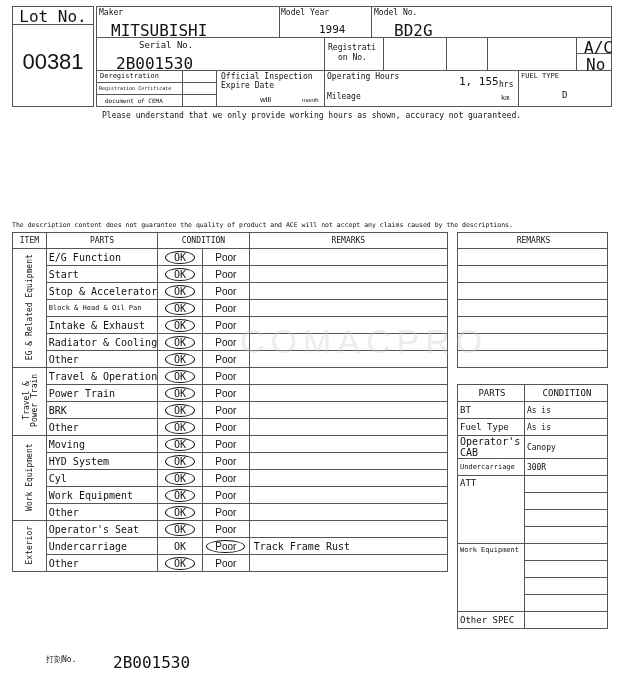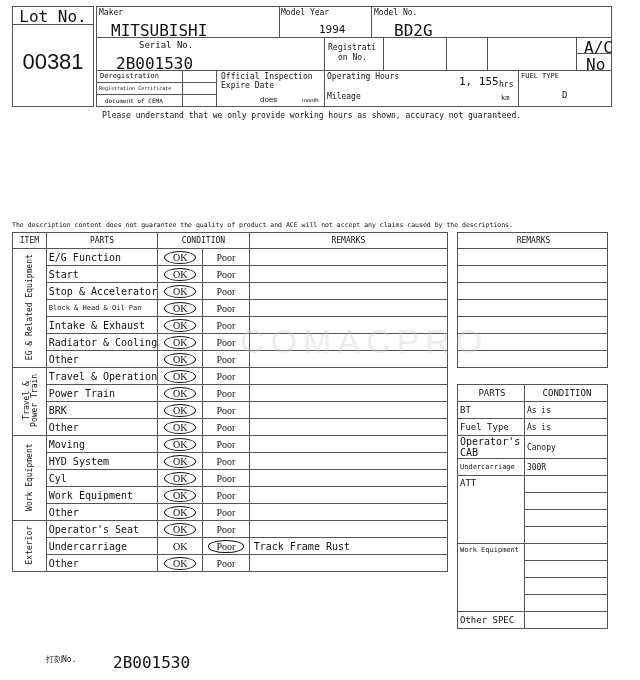--- a/index.html
+++ b/index.html
@@ -17,21 +17,21 @@
   .lot-num { font-family: "Liberation Sans", sans-serif; font-size: 22px; }
   .sans { font-family: "Liberation Sans", sans-serif; }
   .rot { position: absolute; transform: rotate(-90deg); transform-origin: center center; white-space: nowrap; font-size: 8px; text-align: center; line-height: 1.05; }
   table.insp { position: absolute; border-collapse: collapse; }
   table.insp td { border: 1px solid #555; padding: 0; height: 17px; font-size: 10px; vertical-align: middle; position: relative; }
   .cell-ok { text-align: center; font-size: 9px; }
   .cell-poor { text-align: center; font-size: 9px; font-family: "Liberation Sans", sans-serif; }
   .part { padding-left: 2px !important; white-space: nowrap; overflow: hidden; }
   .part.small { font-size: 7px !important; }
   .hdr { text-align: center; font-size: 8px !important; height: 16px !important; }
-  .oval-wrap { position: relative; display: inline-block; padding: 1px 10px; font-family: Liberation Serif, serif; }
+  .oval-wrap { position: relative; display: inline-block; padding: 1px 10px; }
   .oval-wrap.circled::before { content: ""; position: absolute; left: 1px; right: 1px; top: 0; bottom: 0; border: 1.5px solid #111; border-radius: 50%; }
   table.rt { position: absolute; border-collapse: collapse; }
   table.rt td { border: 1px solid #555; height: 17px; font-size: 8px; padding-left: 2px; }
   .watermark { position: absolute; color: rgba(200,200,200,0.35); font-family: "Liberation Sans", sans-serif; font-size: 34px; letter-spacing: 6px; pointer-events: none; }
 </style>
 </head>
 <body>
 
 <div>
   <div class="box" style="left:12px;top:6px;width:82px;height:101px;"></div>
@@ -75,21 +75,21 @@
   <div class="t s8" style="left:338px;top:54px;">on No.</div>
   <div class="t s10" style="left:584px;top:40px;">A/C</div>
   <div class="t s10" style="left:586px;top:57px;">No</div>
 
   <div class="t s7" style="left:100px;top:73px;">Deregistration</div>
   <div class="t s6" style="left:99px;top:86px;font-size:5px;">Registration Certificate</div>
   <div class="t s6" style="left:105px;top:98px;">document of CEMA</div>
 
   <div class="t s8" style="left:221px;top:73px;">Official Inspection</div>
   <div class="t s8" style="left:221px;top:82px;">Expire Date</div>
-  <div class="t s8 sans" style="left:260px;top:96px;">does</div>
+  <div class="t s8 sans" style="left:260px;top:96px;">will</div>
   <div class="t s6 sans" style="left:302px;top:97px;">month</div>
 
   <div class="t s8" style="left:327px;top:73px;">Operating Hours</div>
   <div class="t s11" style="left:459px;top:76px;">1, 155</div>
   <div class="t s8" style="left:499px;top:81px;text-align:right;">hrs</div>
   <div class="t s8" style="left:327px;top:93px;">Mileage</div>
   <div class="t s7" style="left:501px;top:95px;">km</div>
   <div class="t s7" style="left:521px;top:73px;">FUEL TYPE</div>
   <div class="t s9" style="left:522px;top:91px;">D</div>
 </div>

